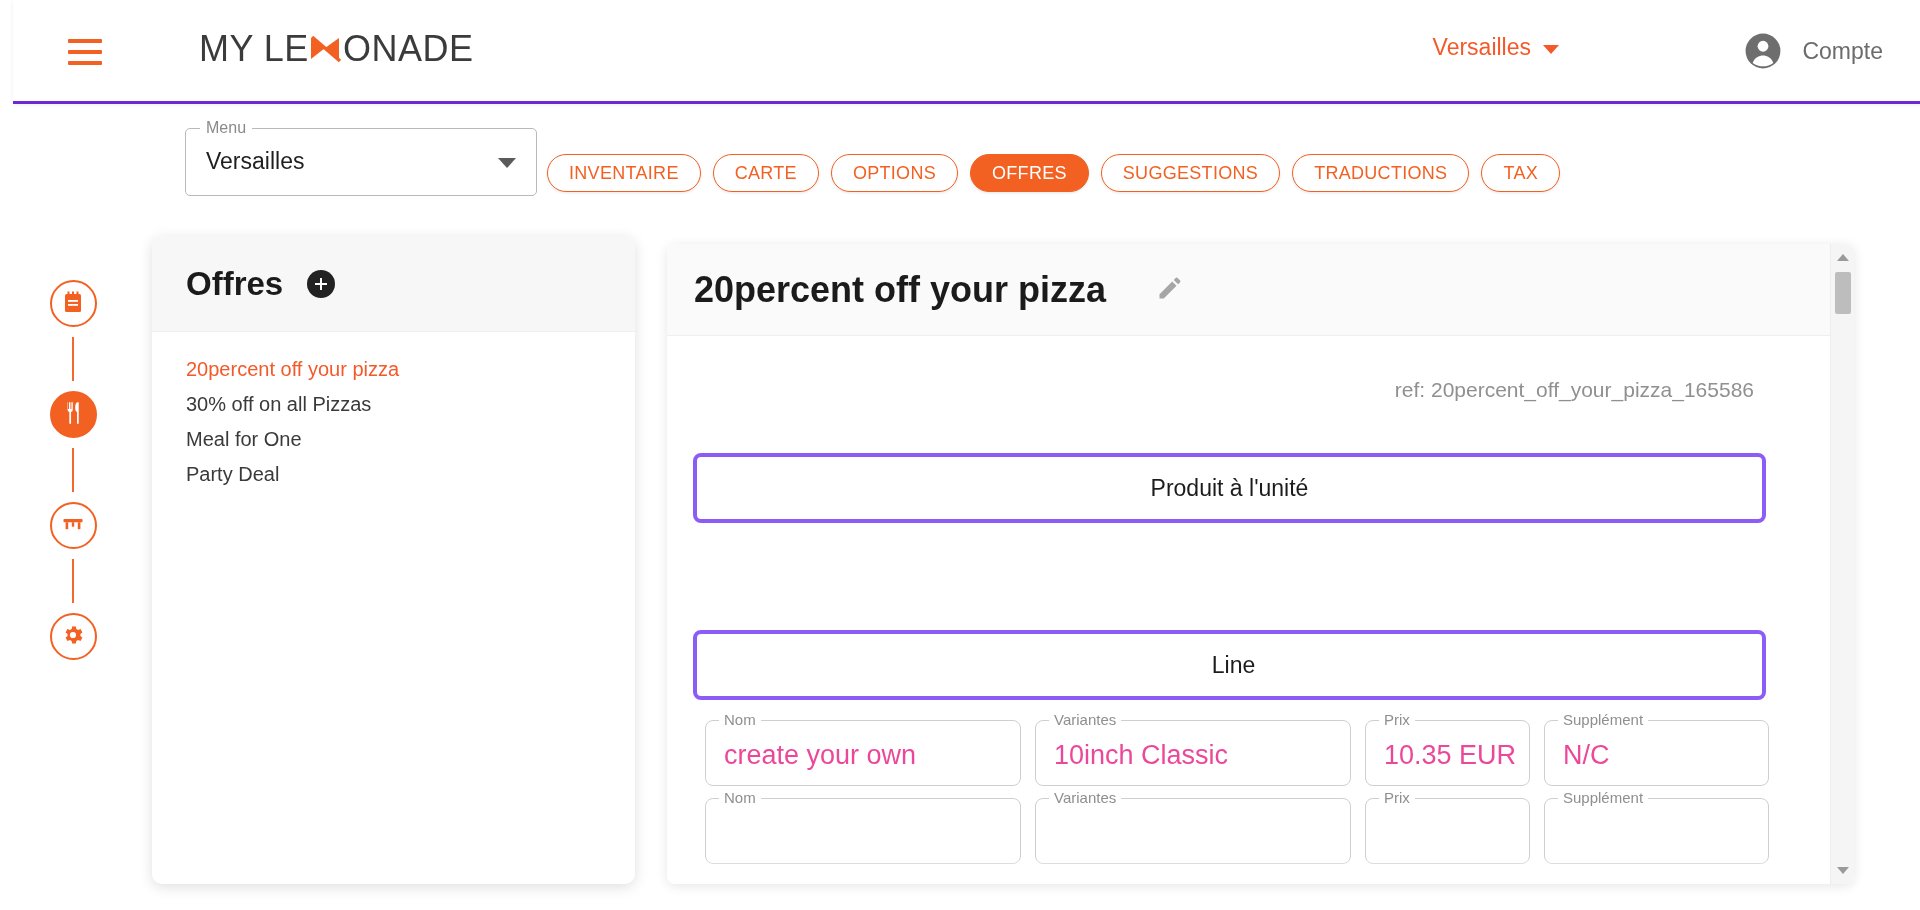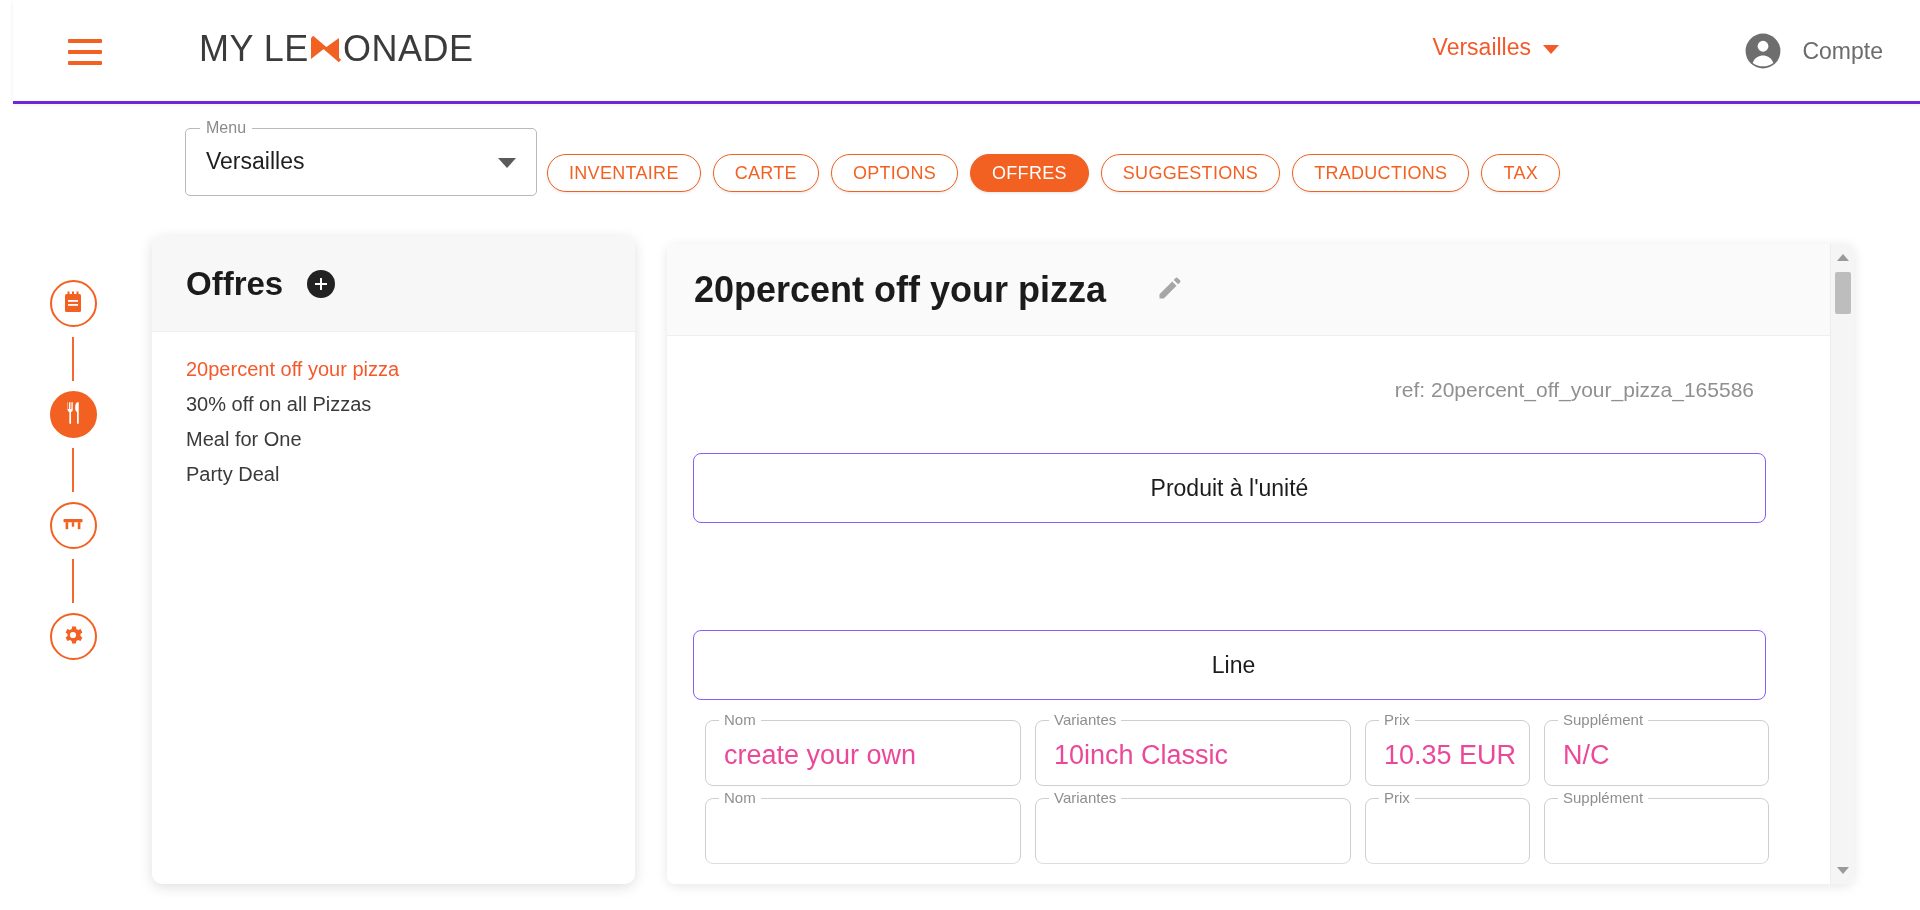--- a/index.html
+++ b/index.html
@@ -161,21 +161,21 @@
   .detail-head .dtitle { font-size: 36px; font-weight: 700; color:#1b1b1b; white-space: nowrap; }
   .detail-body { position: relative; height: 548px; padding: 0; }
 
   .ref {
     position: absolute; right: 100px; top: 42px;
     font-size: 21px; color: #909090; white-space: nowrap;
   }
   .wide-box {
     position: absolute; left: 26px;
     width: 1073px; height: 70px;
-    border: 1px solid #8b5cf6; border-radius: 8px;
+    border: 4px solid #8b5cf6; border-radius: 8px;
     display: flex; align-items: center; justify-content: center;
     font-size: 23px; color: #1c1c1c; background:#fff;
     cursor: pointer;
   }
   .wide-box.b1 { top: 117px; }
   .wide-box.b2 { top: 294px; padding-left: 8px; }
 
   .fields-row {
     position: absolute; left: 26px; display: flex; gap: 14px; padding-left: 12px;
   }

